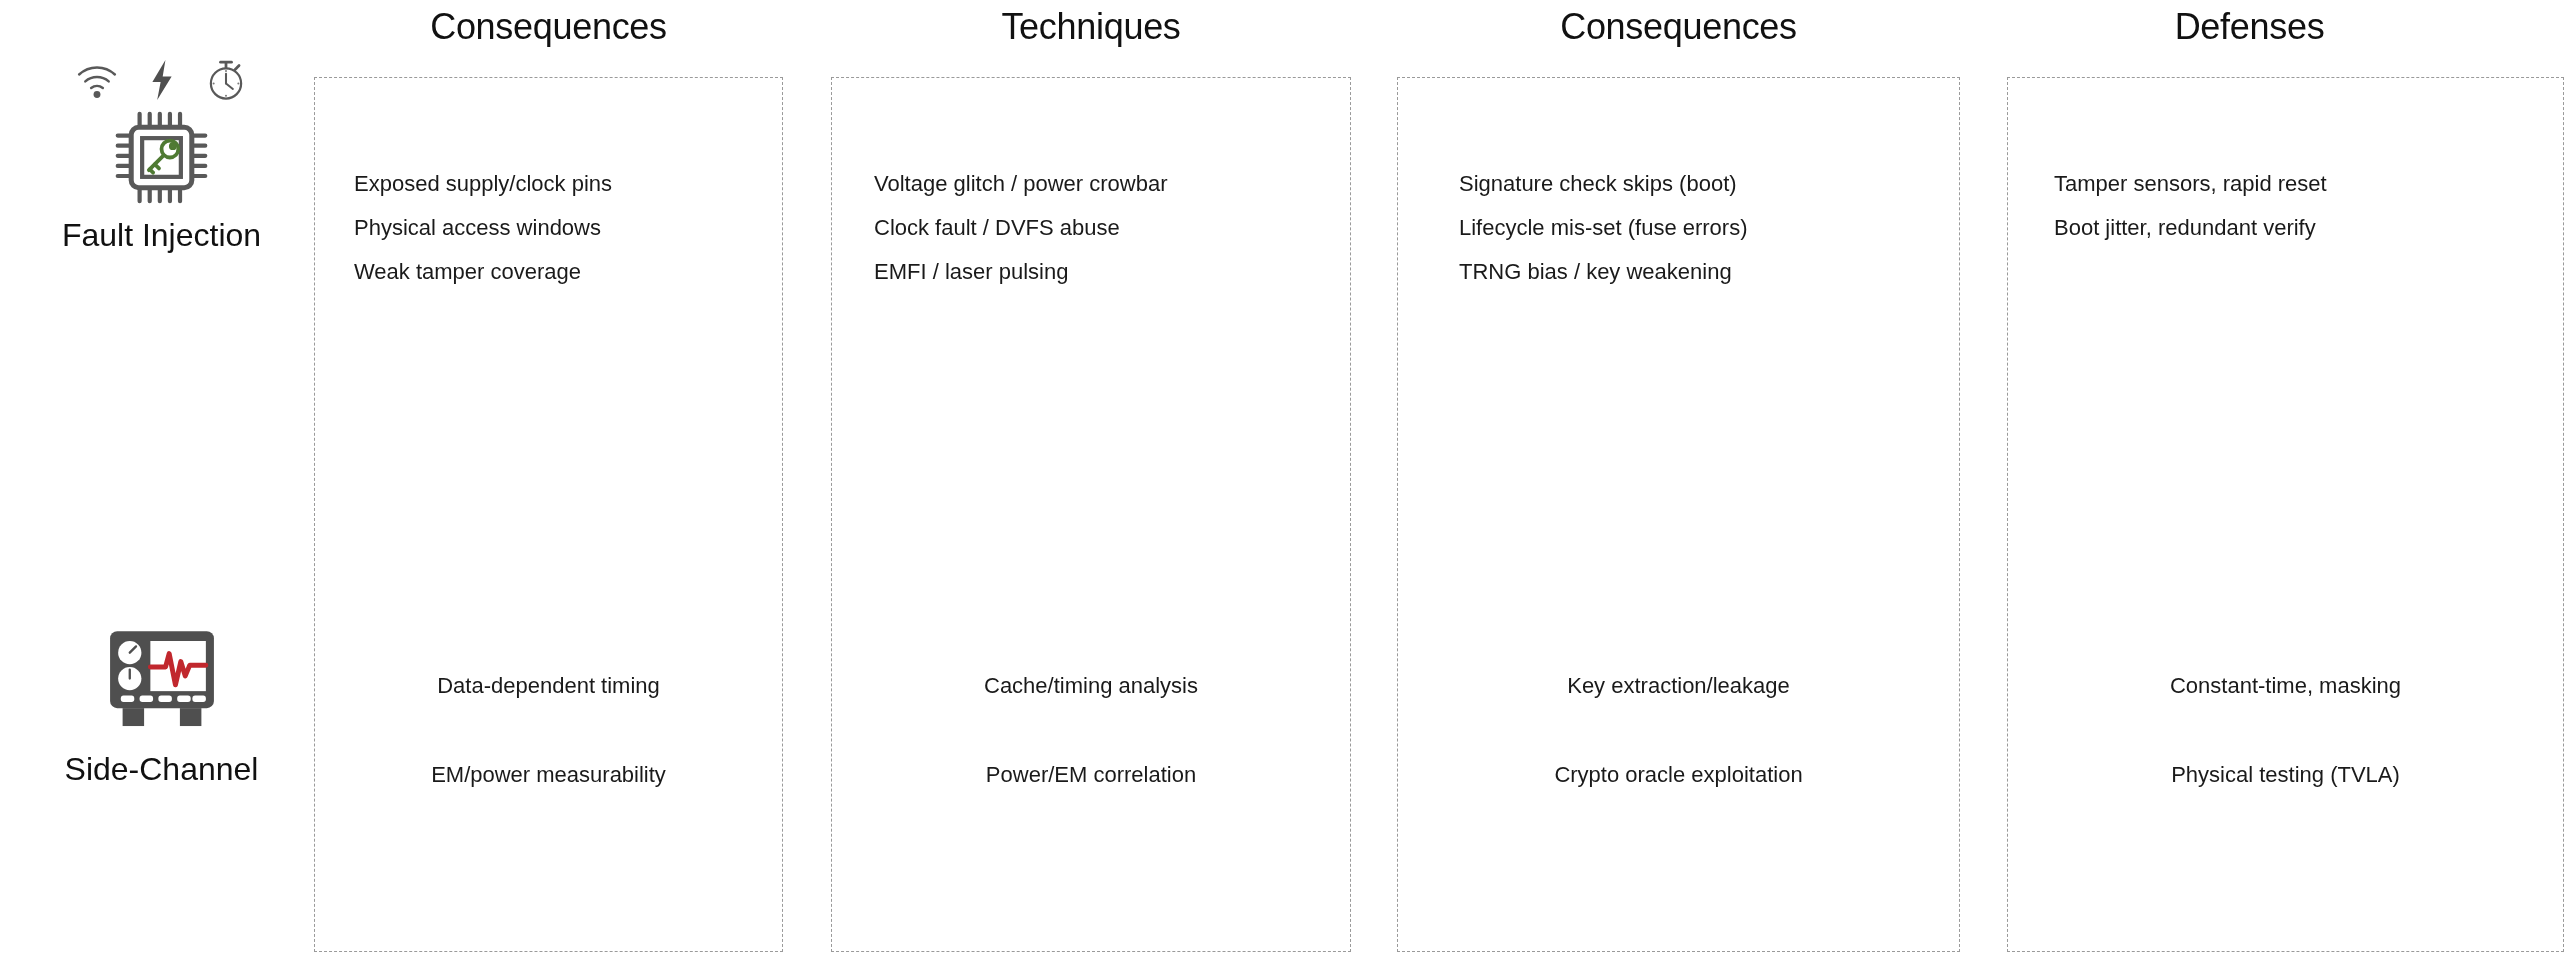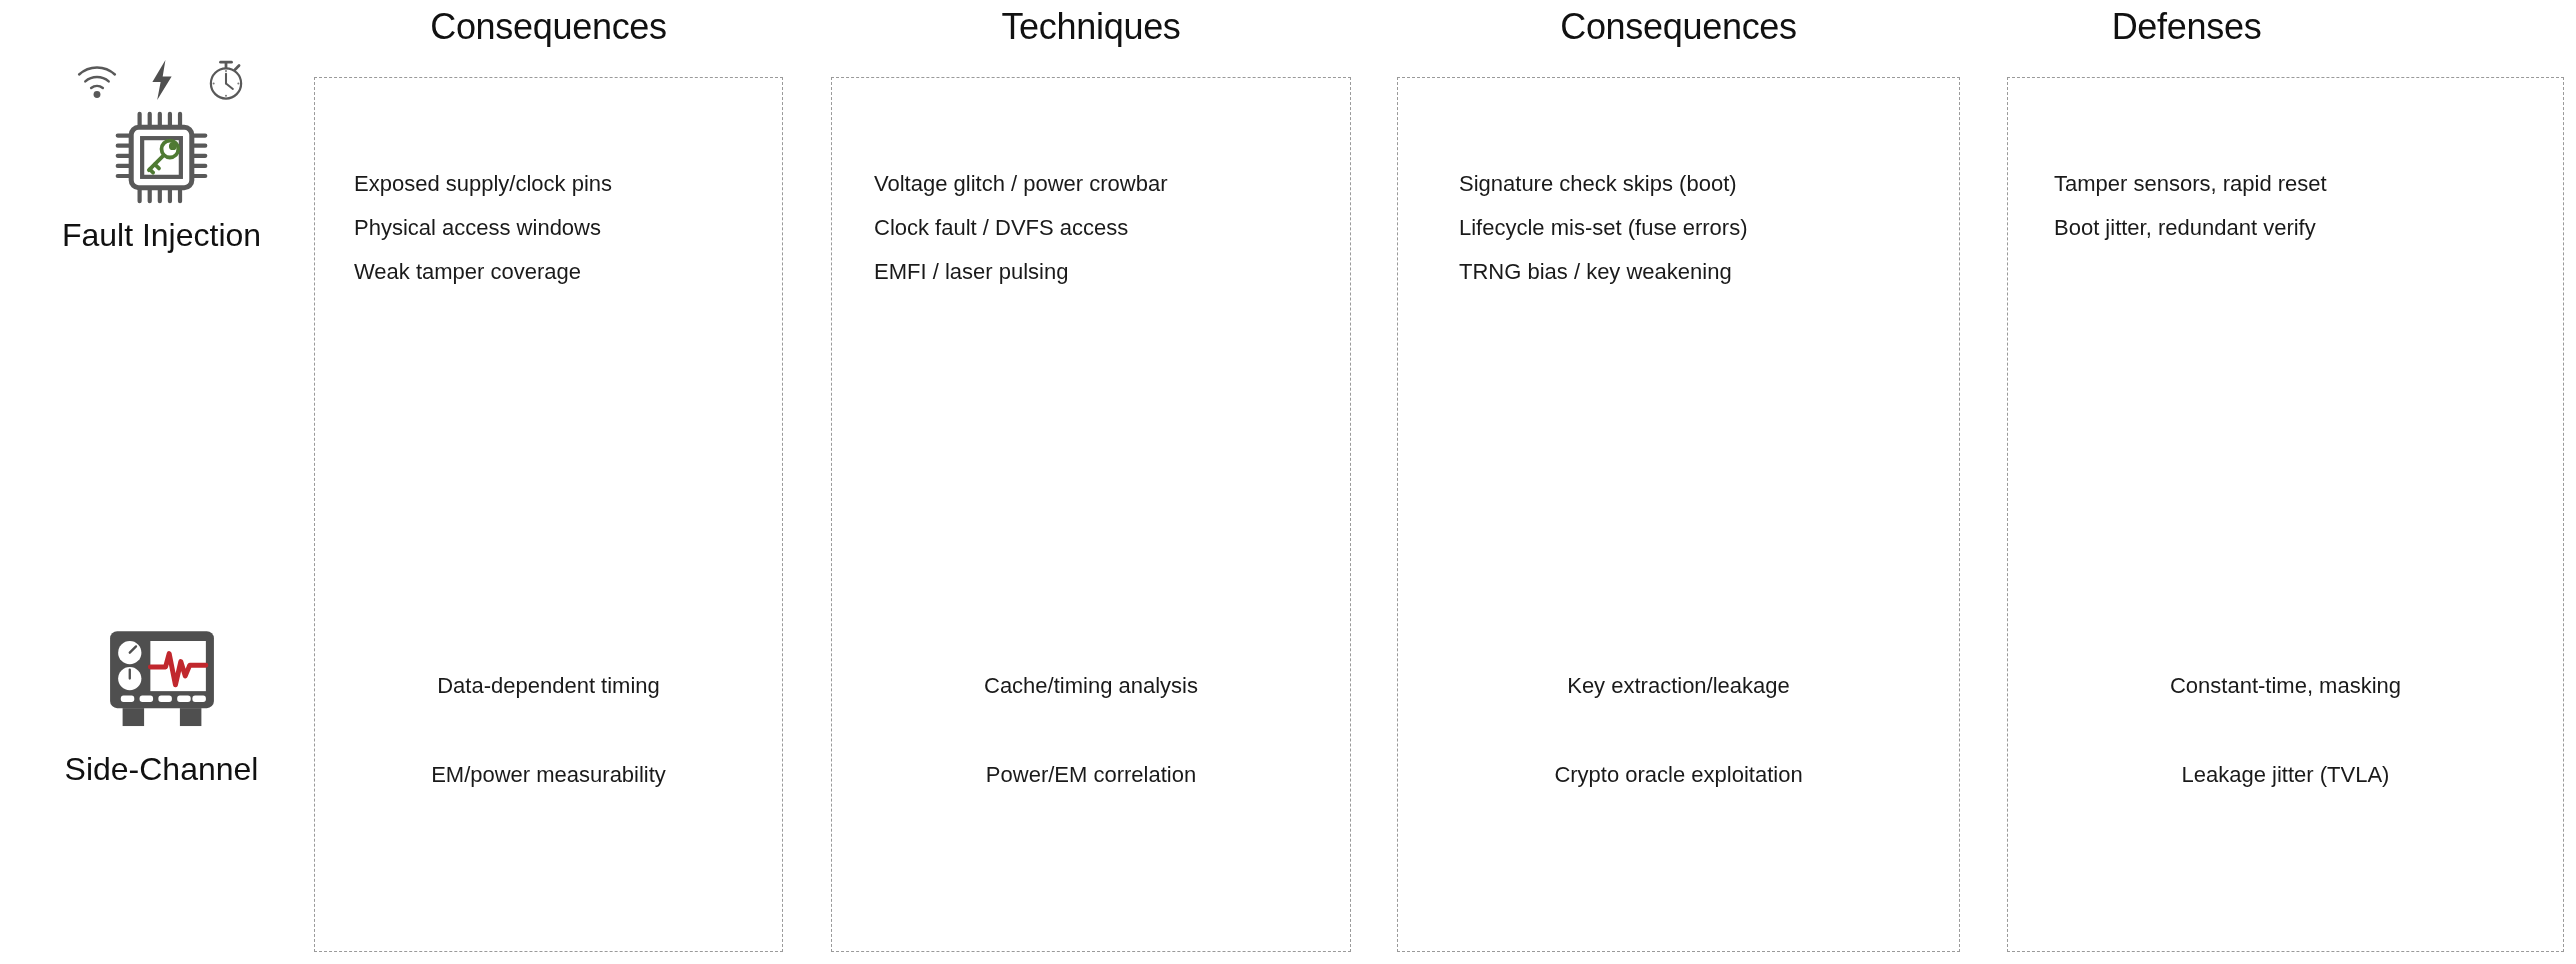--- a/index.html
+++ b/index.html
@@ -24,21 +24,21 @@
     font-size: 36px;
     line-height: 43px;
     font-weight: 400;
     color: #111111;
     letter-spacing: -0.3px;
     white-space: nowrap;
   }
   .col-header.c0 { left: 314px;  width: 469px; }
   .col-header.c1 { left: 831px; width: 520px; }
   .col-header.c2 { left: 1397px; width: 563px; }
-  .col-header.c3 { left: 1908px; width: 557px; }
+  .col-header.c3 { left: 1971px; width: 557px; }
 
   
   .col-box {
     position: absolute;
     top: 77px;
     height: 875px;
     border: 1.8px dashed #9a9a9a;
     box-sizing: border-box;
     background: transparent;
   }
@@ -212,21 +212,21 @@
   <div class="rail-label">Side-Channel</div>
 </div>
 
 <div class="cell r0 c0">
   <span class="line">Exposed supply/clock pins</span>
   <span class="line">Physical access windows</span>
   <span class="line">Weak tamper coverage</span>
 </div>
 <div class="cell r0 c1">
   <span class="line">Voltage glitch / power crowbar</span>
-  <span class="line">Clock fault / DVFS access</span>
+  <span class="line">Clock fault / DVFS abuse</span>
   <span class="line">EMFI / laser pulsing</span>
 </div>
 <div class="cell r0 c2">
   <span class="line">Signature check skips (boot)</span>
   <span class="line">Lifecycle mis-set (fuse errors)</span>
   <span class="line">TRNG bias / key weakening</span>
 </div>
 <div class="cell r0 c3">
   <span class="line">Tamper sensors, rapid reset</span>
   <span class="line">Boot jitter, redundant verify</span>
@@ -239,15 +239,15 @@
 <div class="cell r1 c1">
   <span class="line">Cache/timing analysis</span>
   <span class="line">Power/EM correlation</span>
 </div>
 <div class="cell r1 c2">
   <span class="line">Key extraction/leakage</span>
   <span class="line">Crypto oracle exploitation</span>
 </div>
 <div class="cell r1 c3">
   <span class="line">Constant-time, masking</span>
-  <span class="line">Leakage jitter (TVLA)</span>
+  <span class="line">Physical testing (TVLA)</span>
 </div>
 
 
 </body></html>

